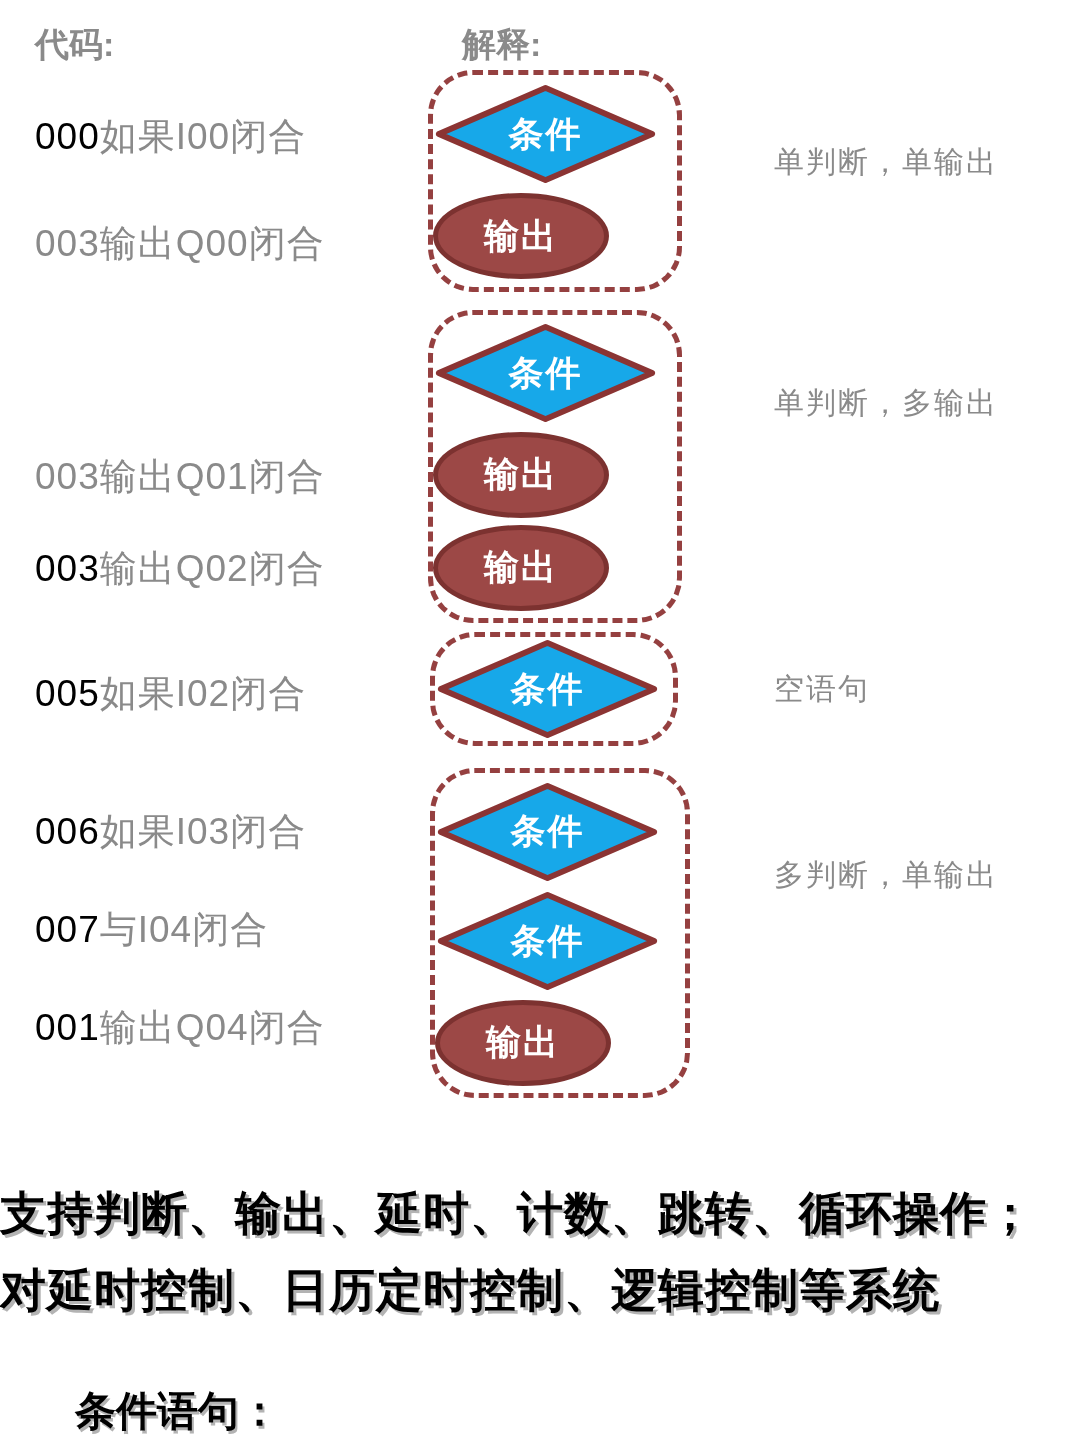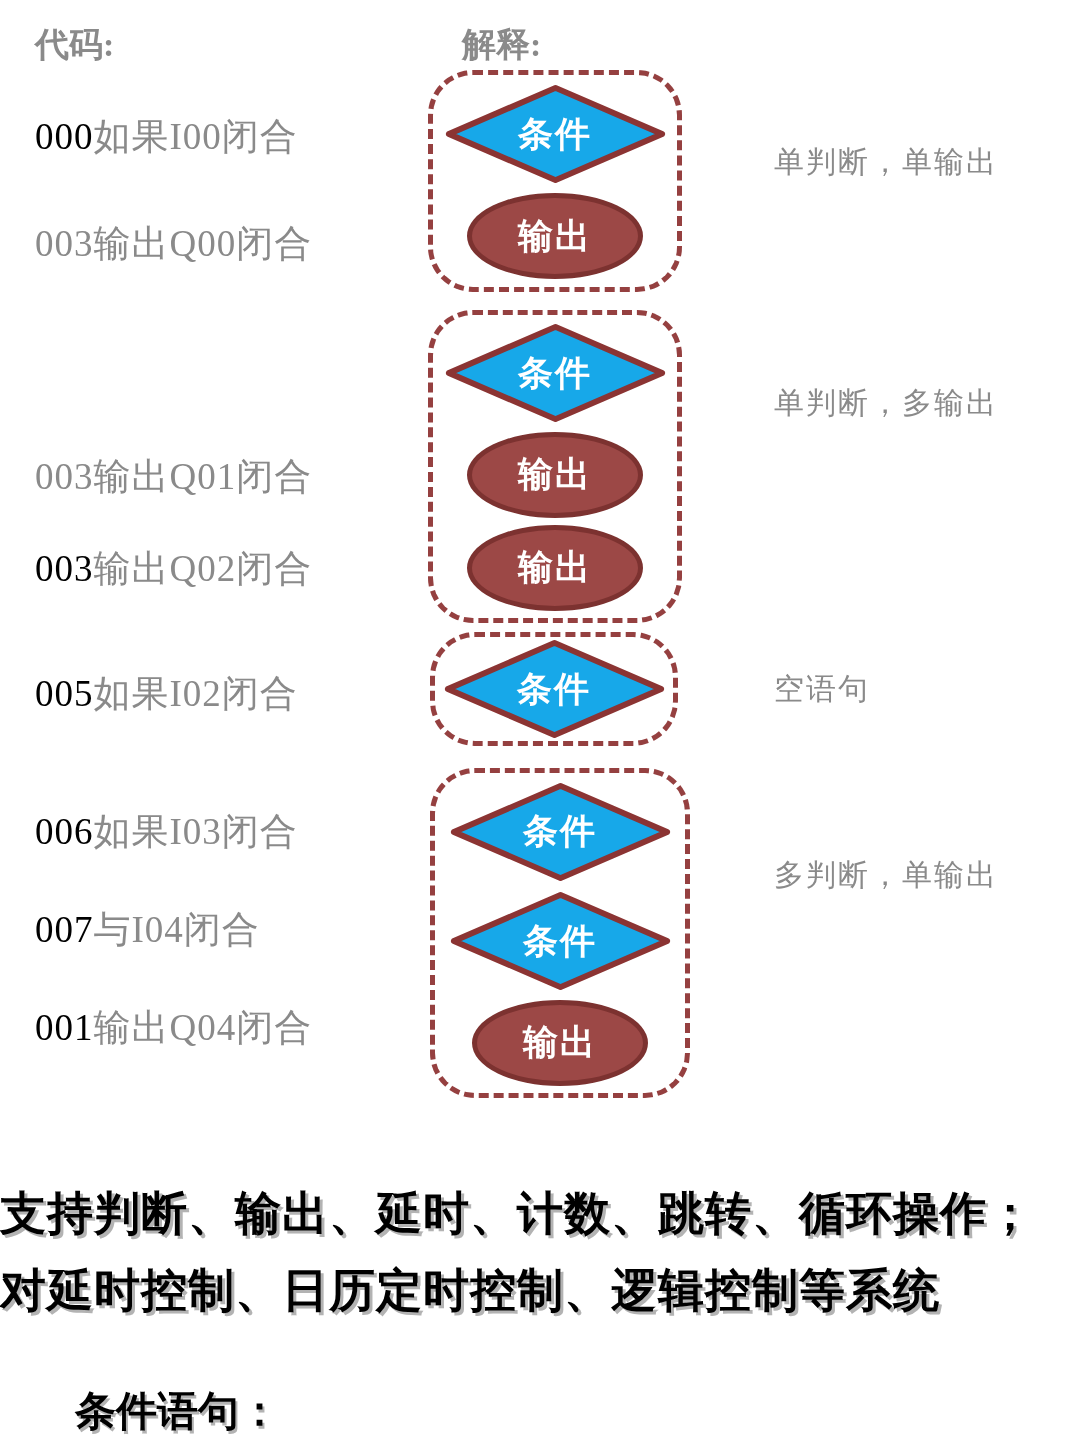--- a/index.html
+++ b/index.html
@@ -1,21 +1,21 @@
 <!DOCTYPE html>
 <html style="--gray-text: #8A8A8A; --black-text: #000000; --diamond-fill: #17A8E9; --diamond-stroke: #8B3433; --ellipse-fill: #9C4846; --ellipse-stroke: #7C3230; --dashed-border: #954040; --footer-shadow: #B3B3B3;"><head>
 <meta charset="utf-8">
 <style>
   html,body{margin:0;padding:0;background:#ffffff;}
   .page{
     position:relative;
     width:1080px;height:1438px;
     background:#fff;
     overflow:hidden;
-    font-family:Liberation Serif, serif;
+    font-family:Liberation Sans, sans-serif;
   }
   .hdr{
     position:absolute;
     font-size:34px;
     color:var(--gray-text);
     font-weight:600;
     white-space:nowrap;
   }
   #hdr-code{left:35px;top:22px;}
   #hdr-explain{left:462px;top:22px;}
@@ -30,21 +30,20 @@
   .code-line .num-black{color:var(--black-text);}
   .code-line .num-gray{color:var(--gray-text);}
 
   .flow-group{
     position:absolute;
     border:5px dashed var(--dashed-border);
     border-radius:45px;
     box-sizing:border-box;
     display:flex;
     flex-direction:column;
-    align-items:center;
     justify-content:space-evenly;
   }
   #group-1{left:428px;top:70px;width:254px;height:222px;}
   #group-2{left:428px;top:310px;width:254px;height:313px;}
   #group-3{left:430px;top:632px;width:248px;height:114px;}
   #group-4{left:430px;top:768px;width:260px;height:330px;}
 
   .shape{position:relative;display:flex;align-items:center;justify-content:center;flex:0 0 auto;}
   .diamond{width:225px;height:102px;}
   .diamond svg{position:absolute;inset:0;width:100%;height:100%;}

